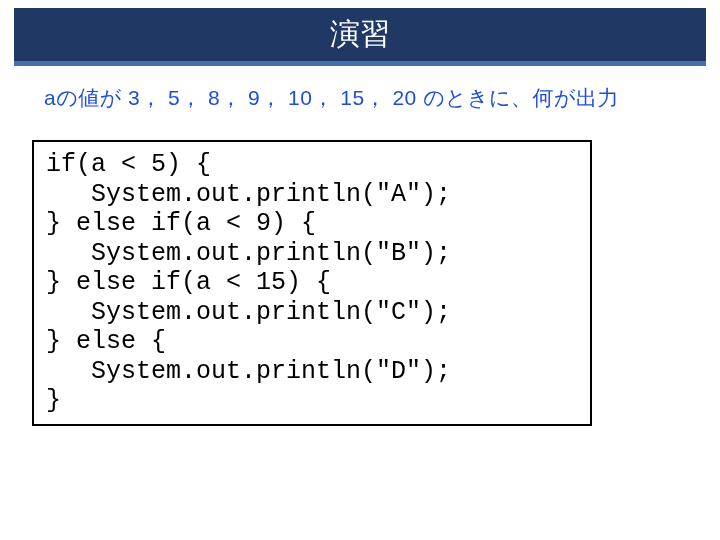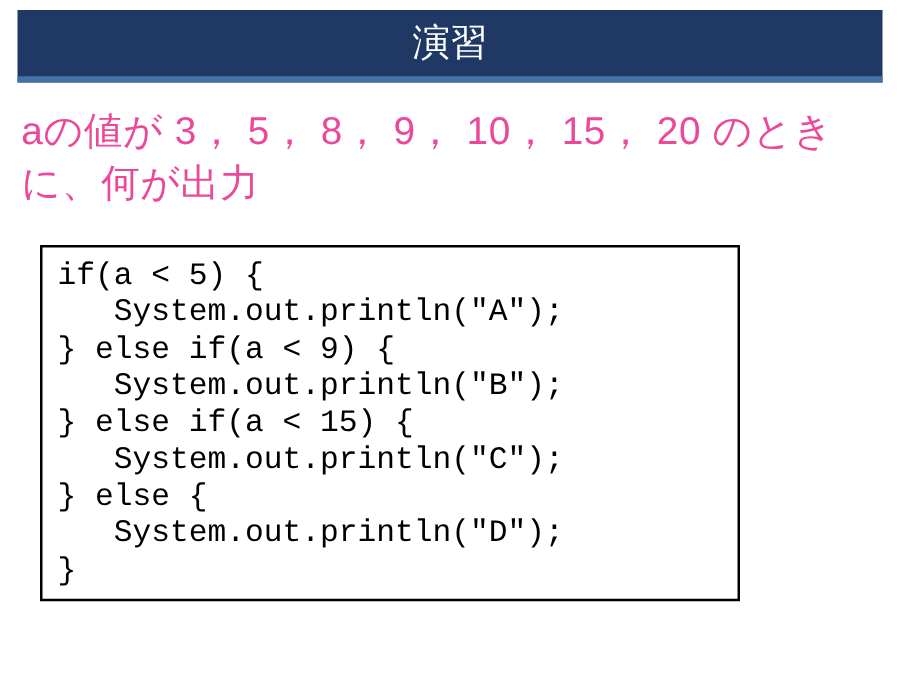--- a/index.html
+++ b/index.html
@@ -21,24 +21,24 @@
     margin: 8px 14px 0 14px;
     background: #1f3864;
     border-bottom: 5px solid #4472a8;
     color: #fff;
     font-size: 30px;
     text-align: center;
     padding: 6px 0 6px 0;
     font-family: Liberation Sans, sans-serif;
   }
   .instruction {
-    margin: 18px 32px 0 17px;
-    font-size: 31px;
+    margin: 18px 32px 0 44px;
+    font-size: 21px;
     line-height: 1.35;
-    color: #ec4899;
+    color: #1d4ed8;
     letter-spacing: 0.5px;
   }
   .code-box {
     margin: 28px 32px 0 32px;
     border: 2px solid #000;
     padding: 8px 12px 8px 12px;
     font-family: "Courier New", monospace;
     font-size: 25px;
     line-height: 1.18;
     white-space: pre;

